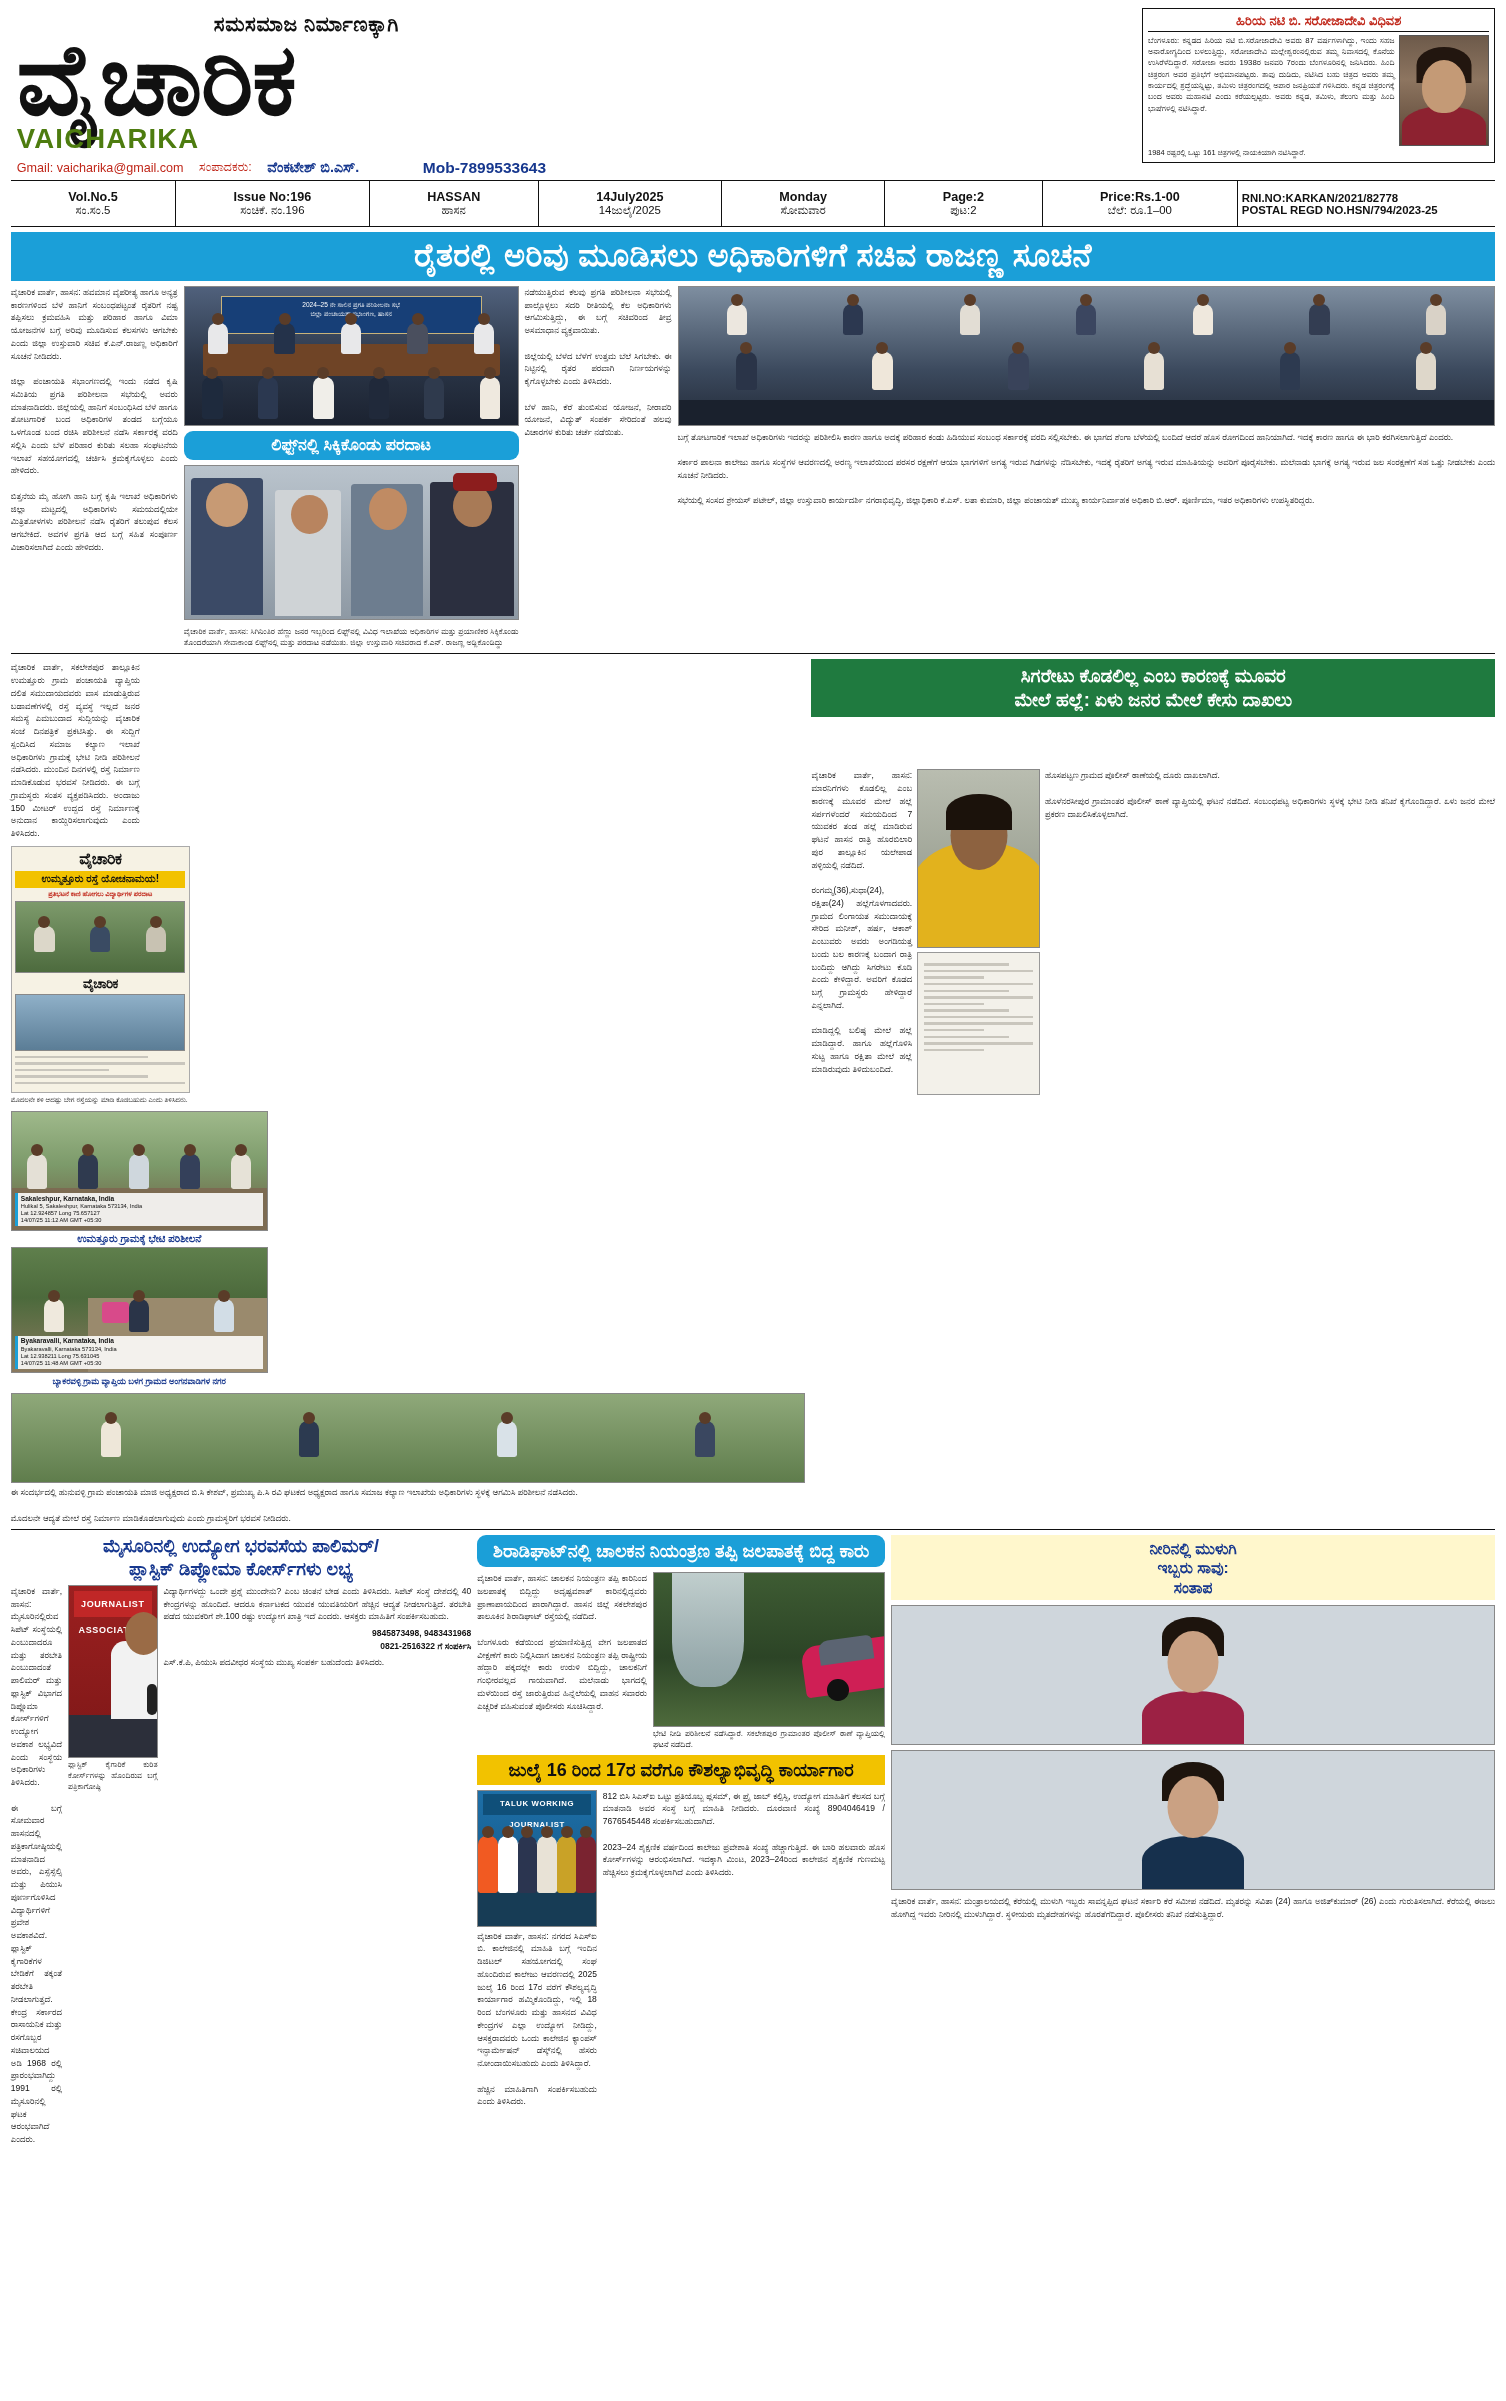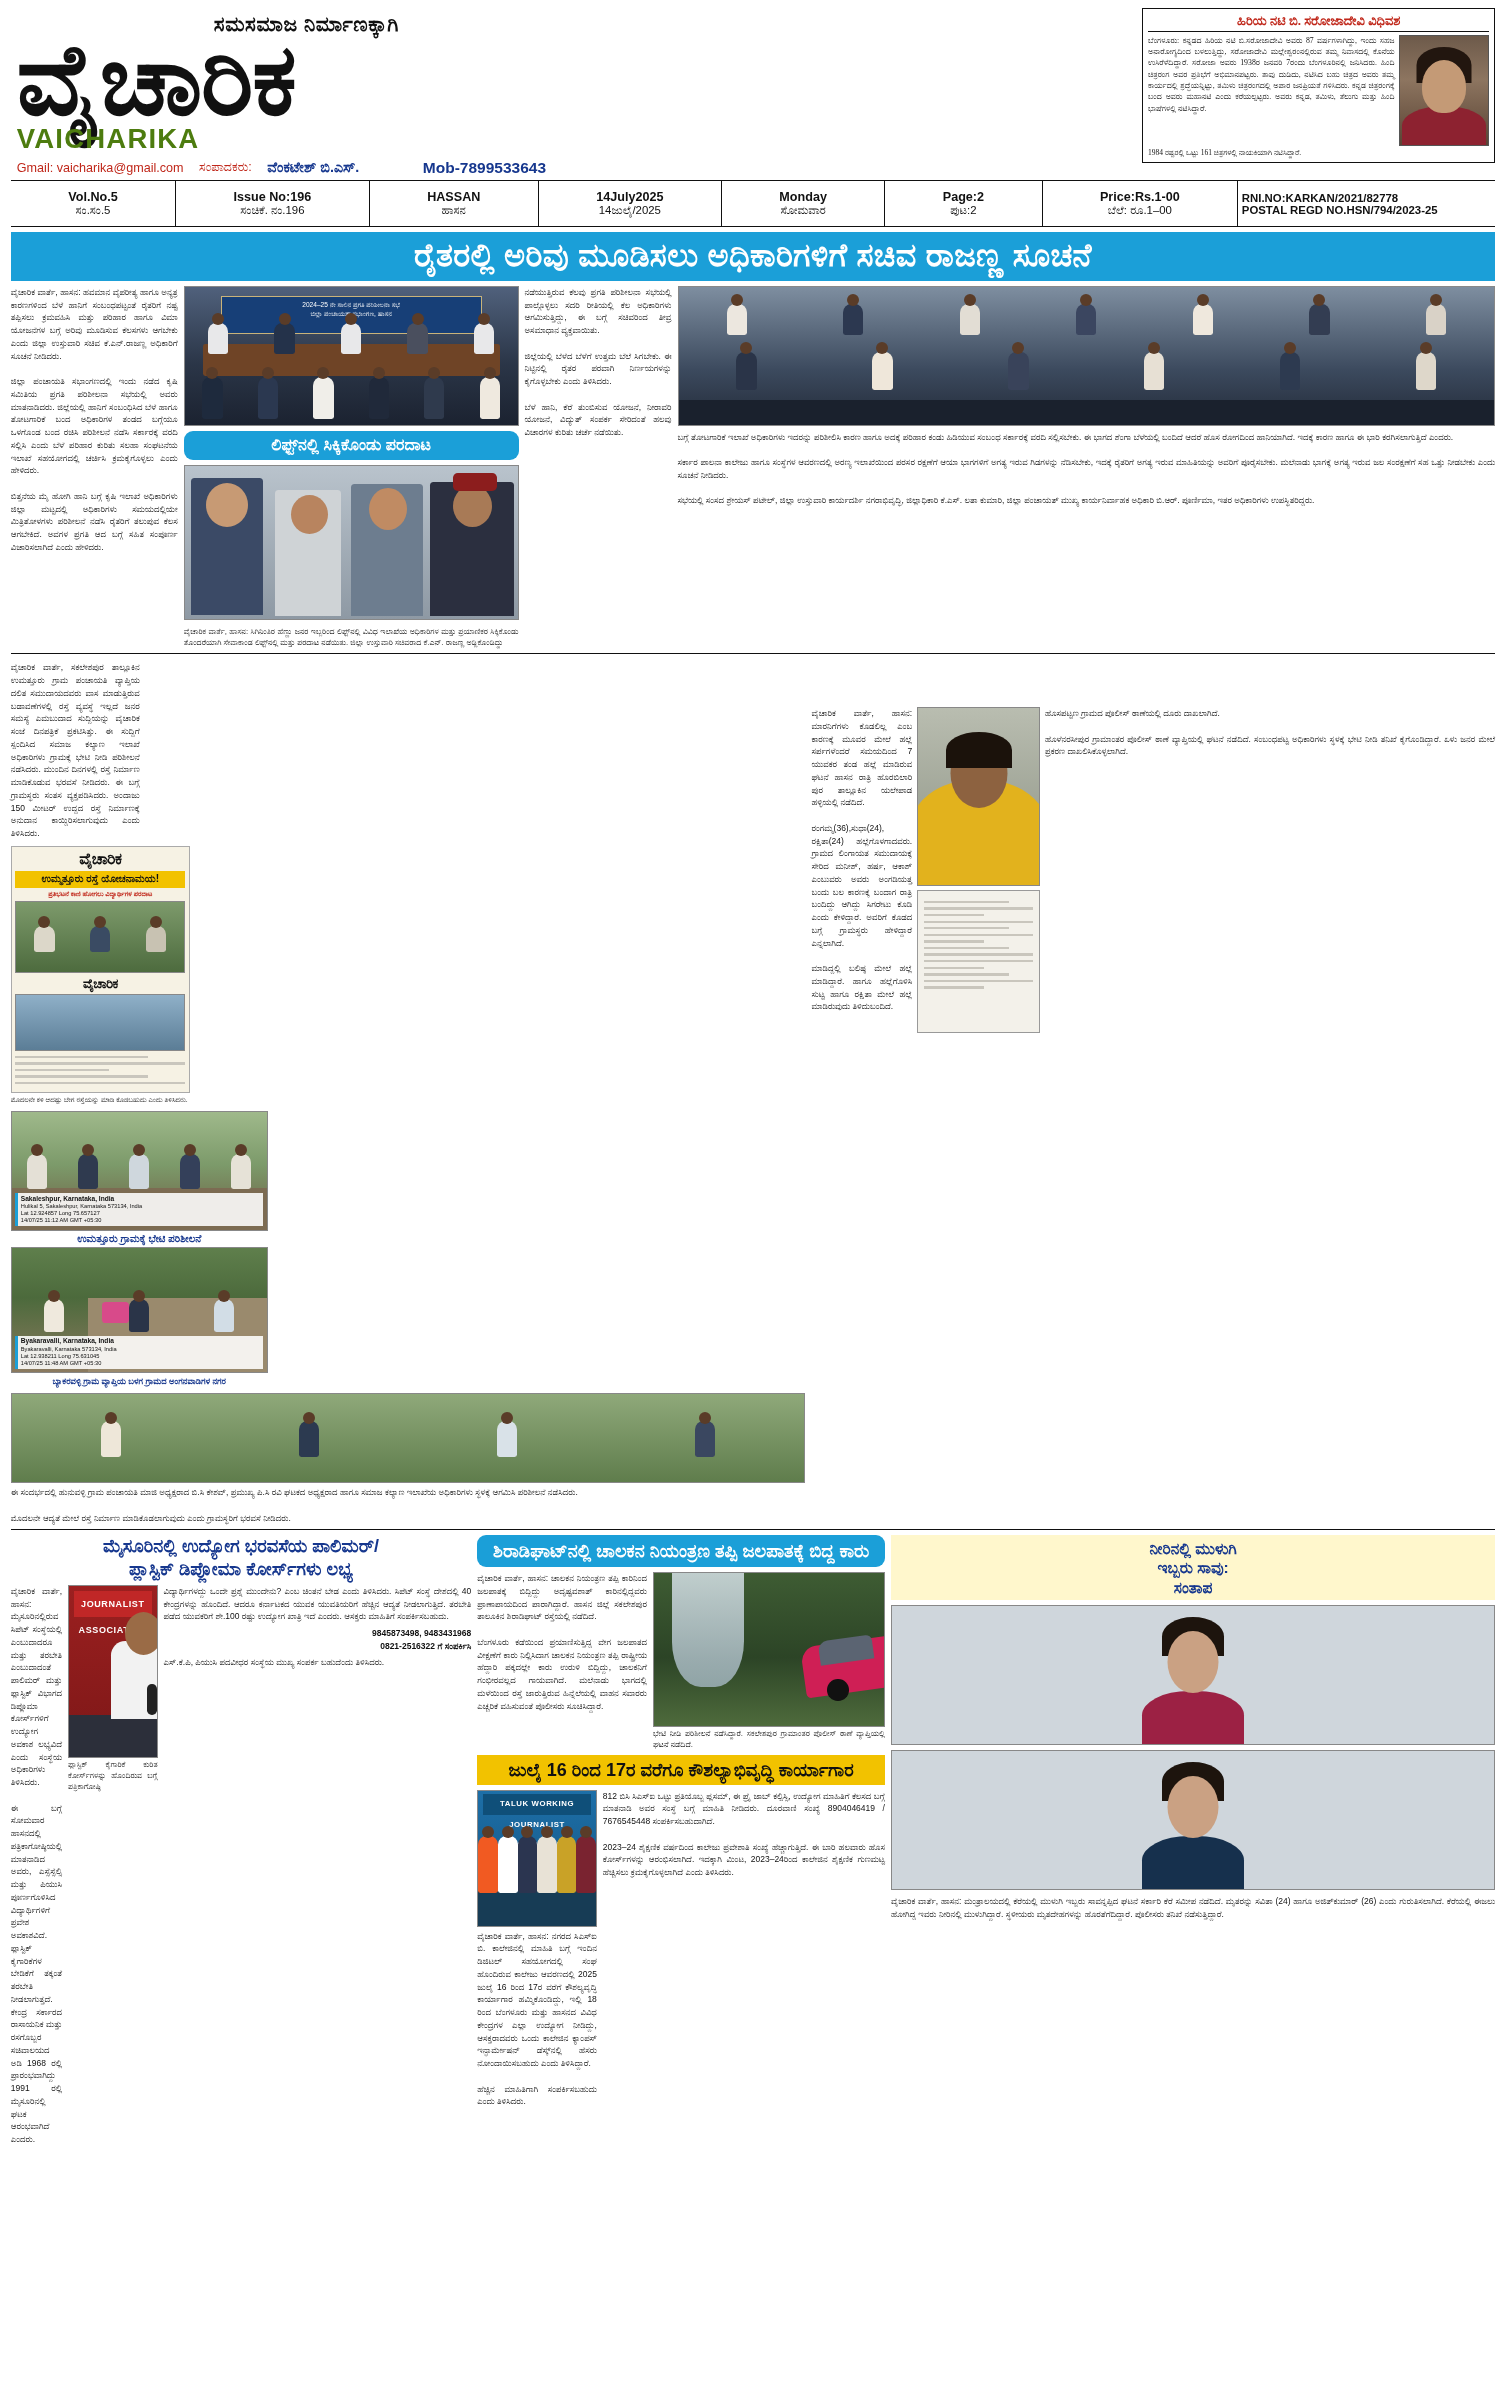--- a/index.html
+++ b/index.html
@@ -33,21 +33,20 @@
   .mh-eng-sub { font-size: 18px; font-weight: bold; color: #16378e; letter-spacing: 1.8px; text-align:center; }
   .mh-contact { display:flex; align-items:center; gap: 15.5px; margin-top: 3.6px; font-size: 12.6px; }
   .mh-contact .red { color: #c0271a; }
   .mh-contact .blue { color: #16378e; font-weight: bold; font-size: 14.3px; }
   .mh-contact .mob { color: #16378e; font-weight: bold; font-size: 15.5px; margin-left: 48px;}
 
   
   .obit {
     width: 353px; border: 1.2px solid #111; padding: 3.6px 4.8px;
     background: #fff;
-    font-family: Liberation Serif, serif;
   }
   .obit-head {
     text-align: center; font-size: 13px; font-weight: bold; color: #c0271a;
     border-bottom: 0.6px solid #111; padding-bottom: 2.4px; margin-bottom: 2.4px;
   }
   .obit-body { display: flex; gap: 4.8px; }
   .obit-text { font-size: 7.8px; line-height: 1.45; text-align: justify; flex: 1 1 auto; }
   .obit-photo {
     width: 90px; height: 111px; flex: 0 0 auto; border: 1.2px solid #555;
     background: linear-gradient(180deg,#6d5a4a 0%, #8d7560 40%, #5a4434 100%);
@@ -462,20 +461,22 @@
             </div>
           </div>
           <div class="txt" style="white-space:pre-line">ಈ ಸಂದರ್ಭದಲ್ಲಿ ಹುನುವಳ್ಳಿ ಗ್ರಾಮ ಪಂಚಾಯತಿ ಮಾಜಿ ಅಧ್ಯಕ್ಷರಾದ ಬಿ.ಸಿ ಕೇಶವ್, ಪ್ರಮುಖ್ಯ ಪಿ.ಸಿ ರವಿ ಘಟಕದ ಅಧ್ಯಕ್ಷರಾದ ಹಾಗೂ ಸಮಾಜ ಕಲ್ಯಾಣ ಇಲಾಖೆಯ ಅಧಿಕಾರಿಗಳು ಸ್ಥಳಕ್ಕೆ ಆಗಮಿಸಿ ಪರಿಶೀಲನೆ ನಡೆಸಿದರು.
 
 ಮೊದಲನೇ ಆದ್ಯತೆ ಮೇಲೆ ರಸ್ತೆ ನಿರ್ಮಾಣ ಮಾಡಿಕೊಡಲಾಗುವುದು ಎಂದು ಗ್ರಾಮಸ್ಥರಿಗೆ ಭರವಸೆ ನೀಡಿದರು.</div>
         </div>
       </div>
     </div>
 
     <div class="col" style="flex:1 1 auto">
+      <div class="sub-head-green" style="white-space:pre-line">ಸಿಗರೇಟು ಕೊಡಲಿಲ್ಲ ಎಂಬ ಕಾರಣಕ್ಕೆ ಮೂವರ
+ಮೇಲೆ ಹಲ್ಲೆ: ಏಳು ಜನರ ಮೇಲೆ ಕೇಸು ದಾಖಲು</div>
       <div style="display:flex;gap:4.8px;margin-top:48px;">
         <div style="width:117px">
           <div class="txt" style="white-space:pre-line">ವೈಚಾರಿಕ ವಾರ್ತೆ, ಹಾಸನ: ಮಾರನಿಗೆಗಳು ಕೊಡಲಿಲ್ಲ ಎಂಬ ಕಾರಣಕ್ಕೆ ಮೂವರ ಮೇಲೆ ಹಲ್ಲೆ ಸರ್ಪಗಳೆಂದರೆ ಸಮಯದಿಂದ 7 ಯುವಕರ ತಂಡ ಹಲ್ಲೆ ಮಾಡಿರುವ ಘಟನೆ ಹಾಸನ ರಾತ್ರಿ ಹೊರಬಿಲಾರಿ ಪುರ ತಾಲ್ಲೂಕಿನ ಯಲೇಪಾಡ ಹಳ್ಳಿಯಲ್ಲಿ ನಡೆದಿದೆ.
 
 ರಂಗಮ್ಮ(36),ಸುಧಾ(24), ರಕ್ಷಿತಾ(24) ಹಲ್ಲೆಗೊಳಗಾದವರು. ಗ್ರಾಮದ ಲಿಂಗಾಯತ ಸಮುದಾಯಕ್ಕೆ ಸೇರಿದ ಮನೀಶ್, ಹರ್ಷ, ಆಕಾಶ್ ಎಂಬುವರು ಅವರು ಅಂಗಡಿಯತ್ತ ಬಂದು ಬಲ ಕಾರಣಕ್ಕೆ ಬಂದಾಗ ರಾತ್ರಿ ಬಂದಿದ್ದು ಆಗಿದ್ದು ಸಿಗರೇಟು ಕೊಡಿ ಎಂದು ಕೇಳಿದ್ದಾರೆ. ಅವರಿಗೆ ಕೊಡದ ಬಗ್ಗೆ ಗ್ರಾಮಸ್ಥರು ಹೇಳಿದ್ದಾರೆ ಎನ್ನಲಾಗಿದೆ.
 
 ಮಾಡಿದ್ದಲ್ಲಿ ಬಲಿಷ್ಠ ಮೇಲೆ ಹಲ್ಲೆ ಮಾಡಿದ್ದಾರೆ. ಹಾಗೂ ಹಲ್ಲೆಗೊಳಿಸಿ ಸುಟ್ಟ ಹಾಗೂ ರಕ್ಷಿತಾ ಮೇಲೆ ಹಲ್ಲೆ ಮಾಡಿರುವುದು ತಿಳಿದುಬಂದಿದೆ.</div>
         </div>
         <div style="width:143px">
           <div class="photo" style="height:179px">

